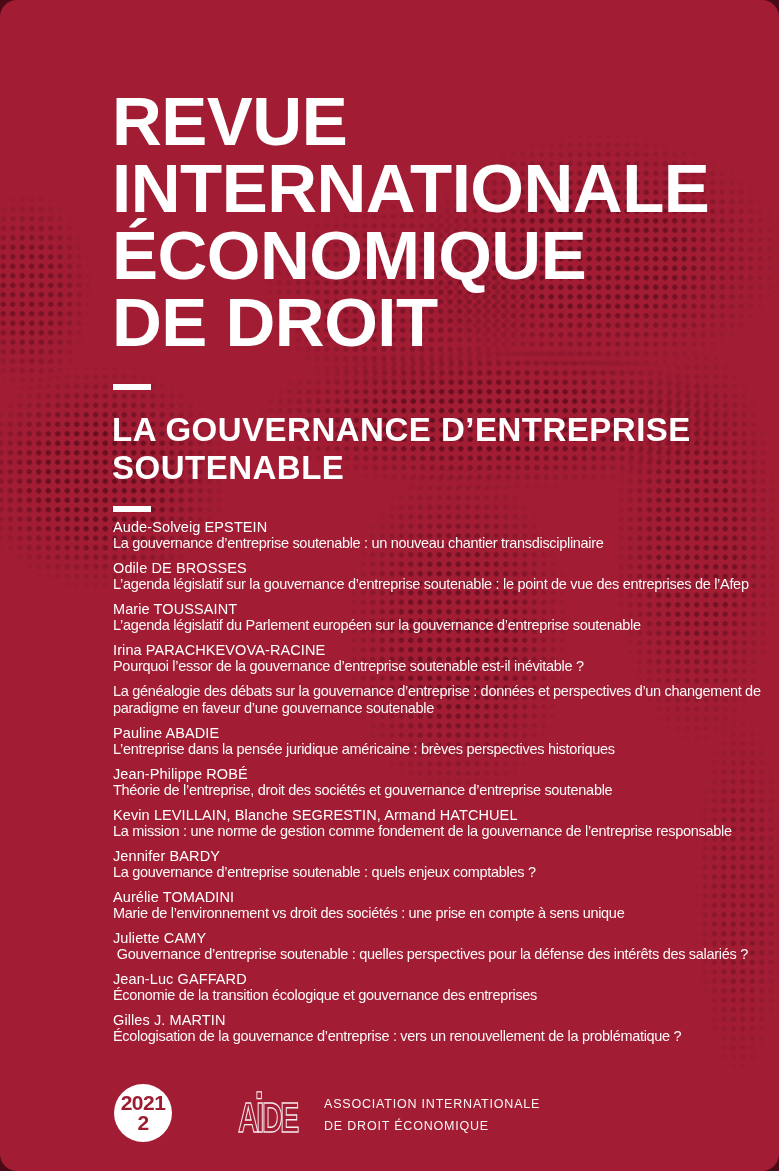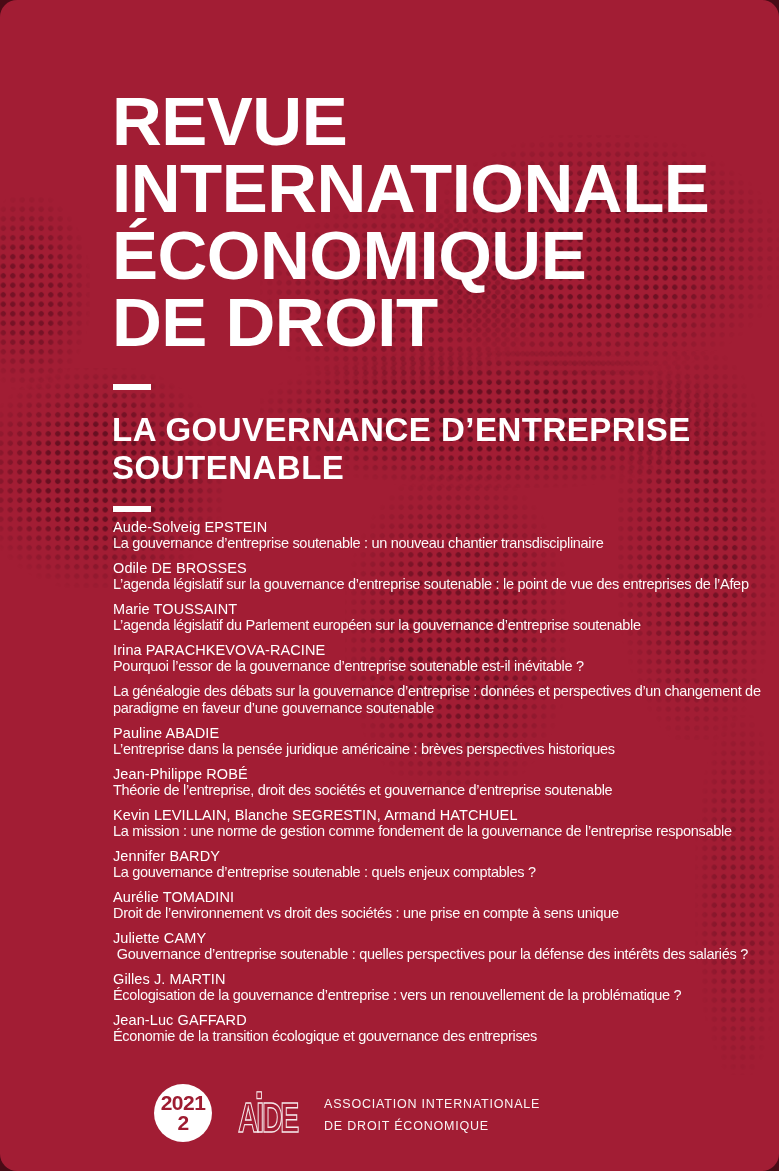--- a/index.html
+++ b/index.html
@@ -34,21 +34,21 @@
     font-size:33px;line-height:38px;font-weight:700;letter-spacing:.5px;
   }
   .articles{left:113px;top:519px;width:659px;}
   .article{margin-bottom:8px;}
   .article .authors{font-weight:normal;font-size:14.5px;line-height:16px;letter-spacing:.1px;}
   .article .title{font-size:14.5px;line-height:17px;letter-spacing:-.3px;white-space:pre-wrap;color:rgba(255,255,255,.97);}
   .issue-badge{
     left:114px;top:1084px;width:58px;height:58px;border-radius:50%;
     background:#ffffff;color:#9E1C31;
     display:flex;flex-direction:column;align-items:center;justify-content:center;
-    font-weight:bold;font-size:21px;line-height:20px;letter-spacing:-.5px;margin-left:40px;
+    font-weight:bold;font-size:21px;line-height:20px;letter-spacing:-.5px;
   }
   .aide-logo{left:238px;top:1091px;width:64px;height:44px;}
   .publisher{
     left:312px;top:1093px;
     font-size:12.5px;line-height:22px;letter-spacing:.8px;
     color:rgba(255,255,255,.95);
     margin-left:12px;
   }
 </style>
 </head>
@@ -112,33 +112,33 @@
     <div class="article">
       <div class="authors">Kevin LEVILLAIN, Blanche SEGRESTIN, Armand HATCHUEL</div>
       <div class="title">La mission : une norme de gestion comme fondement de la gouvernance de l’entreprise responsable</div>
     </div>
     <div class="article">
       <div class="authors">Jennifer BARDY</div>
       <div class="title">La gouvernance d’entreprise soutenable : quels enjeux comptables ?</div>
     </div>
     <div class="article">
       <div class="authors">Aurélie TOMADINI</div>
-      <div class="title">Droit de l’environnement vs droit des sociétés : une prise en compte à sens unique</div>
+      <div class="title">Marie de l’environnement vs droit des sociétés : une prise en compte à sens unique</div>
     </div>
     <div class="article">
       <div class="authors">Juliette CAMY</div>
       <div class="title"> Gouvernance d’entreprise soutenable : quelles perspectives pour la défense des intérêts des salariés ?</div>
     </div>
     <div class="article">
+      <div class="authors">Jean-Luc GAFFARD</div>
+      <div class="title">Économie de la transition écologique et gouvernance des entreprises</div>
+    </div>
+    <div class="article">
       <div class="authors">Gilles J. MARTIN</div>
       <div class="title">Écologisation de la gouvernance d’entreprise : vers un renouvellement de la problématique ?</div>
-    </div>
-    <div class="article">
-      <div class="authors">Jean-Luc GAFFARD</div>
-      <div class="title">Économie de la transition écologique et gouvernance des entreprises</div>
     </div>
   </div>
 
   <div class="layer issue-badge">
     <div>2021</div>
     <div>2</div>
   </div>
 
   <svg class="layer aide-logo" viewBox="0 0 112 52" preserveAspectRatio="none">
     <rect x="33" y="1" width="8" height="8" fill="none" stroke="rgba(255,255,255,.9)" stroke-width="1.6"></rect>

